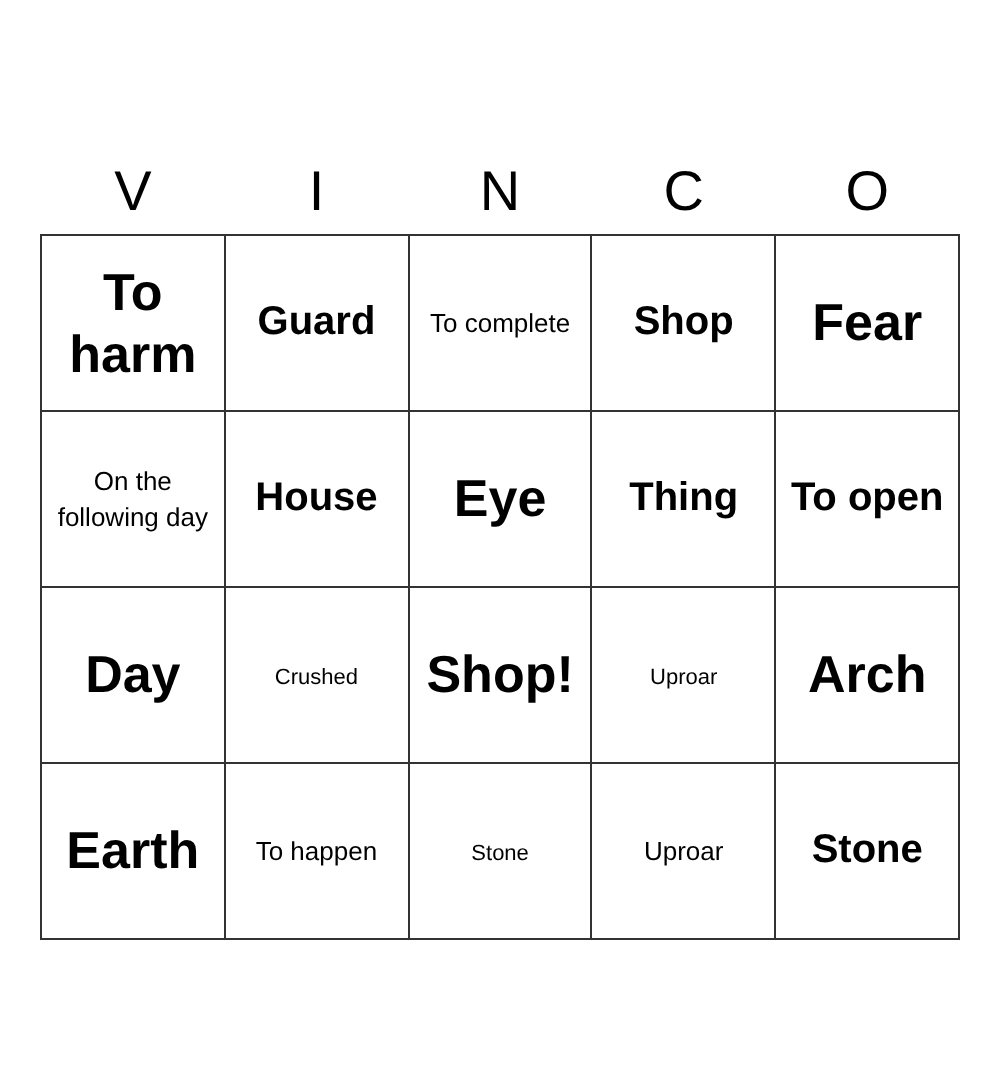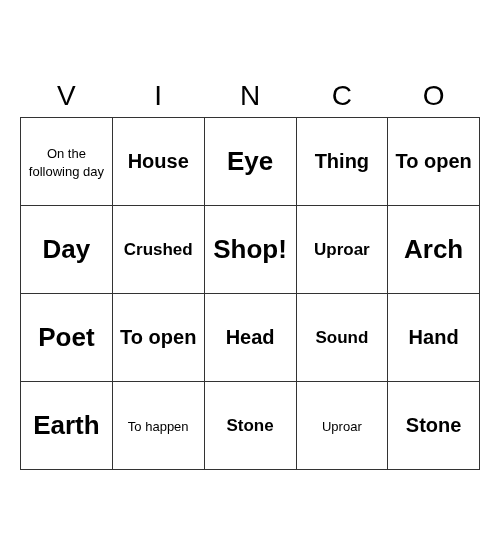--- a/index.html
+++ b/index.html
@@ -52,60 +52,60 @@
       font-size: 20px;
       font-weight: bold;
     }
 
     .cell-small {
       font-size: 13px;
       font-weight: normal;
     }
 
     .cell-normal {
-      font-size: 17px;
-      font-weight: bold;
+      font-size: 11px;
+      font-weight: normal;
     }
   </style>
 </head>
 <body>
 
 <table class="bingo-card">
   <thead>
     <tr>
     <th>V</th>
         <th>I</th>
         <th>N</th>
         <th>C</th>
         <th>O</th>
       </tr>
   </thead>
   <tbody id="table-body">
+  <tr>
+        <td><span class="cell-large">To harm</span></td>
+        <td><span class="cell-medium">Guard</span></td>
+        <td><span class="cell-small">To complete</span></td>
+        <td><span class="cell-medium">Shop</span></td>
+        <td><span class="cell-large">Fear</span></td>
+      </tr>
       <tr>
         <td><span class="cell-small">On the following day</span></td>
         <td><span class="cell-medium">House</span></td>
         <td><span class="cell-large">Eye</span></td>
         <td><span class="cell-medium">Thing</span></td>
         <td><span class="cell-medium">To open</span></td>
       </tr>
       <tr>
         <td><span class="cell-large">Day</span></td>
         <td><span class="cell-normal">Crushed</span></td>
         <td><span class="cell-large">Shop!</span></td>
         <td><span class="cell-normal">Uproar</span></td>
         <td><span class="cell-large">Arch</span></td>
       </tr>
       <tr>
-        <td><span class="cell-large">Poet</span></td>
-        <td><span class="cell-medium">To open</span></td>
-        <td><span class="cell-medium">Head</span></td>
-        <td><span class="cell-normal">Sound</span></td>
-        <td><span class="cell-medium">Hand</span></td>
-      </tr>
-      <tr>
         <td><span class="cell-large">Earth</span></td>
         <td><span class="cell-small">To happen</span></td>
         <td><span class="cell-normal">Stone</span></td>
         <td><span class="cell-small">Uproar</span></td>
         <td><span class="cell-medium">Stone</span></td>
       </tr>
     </tbody>
 </table>
 
 </body></html>

